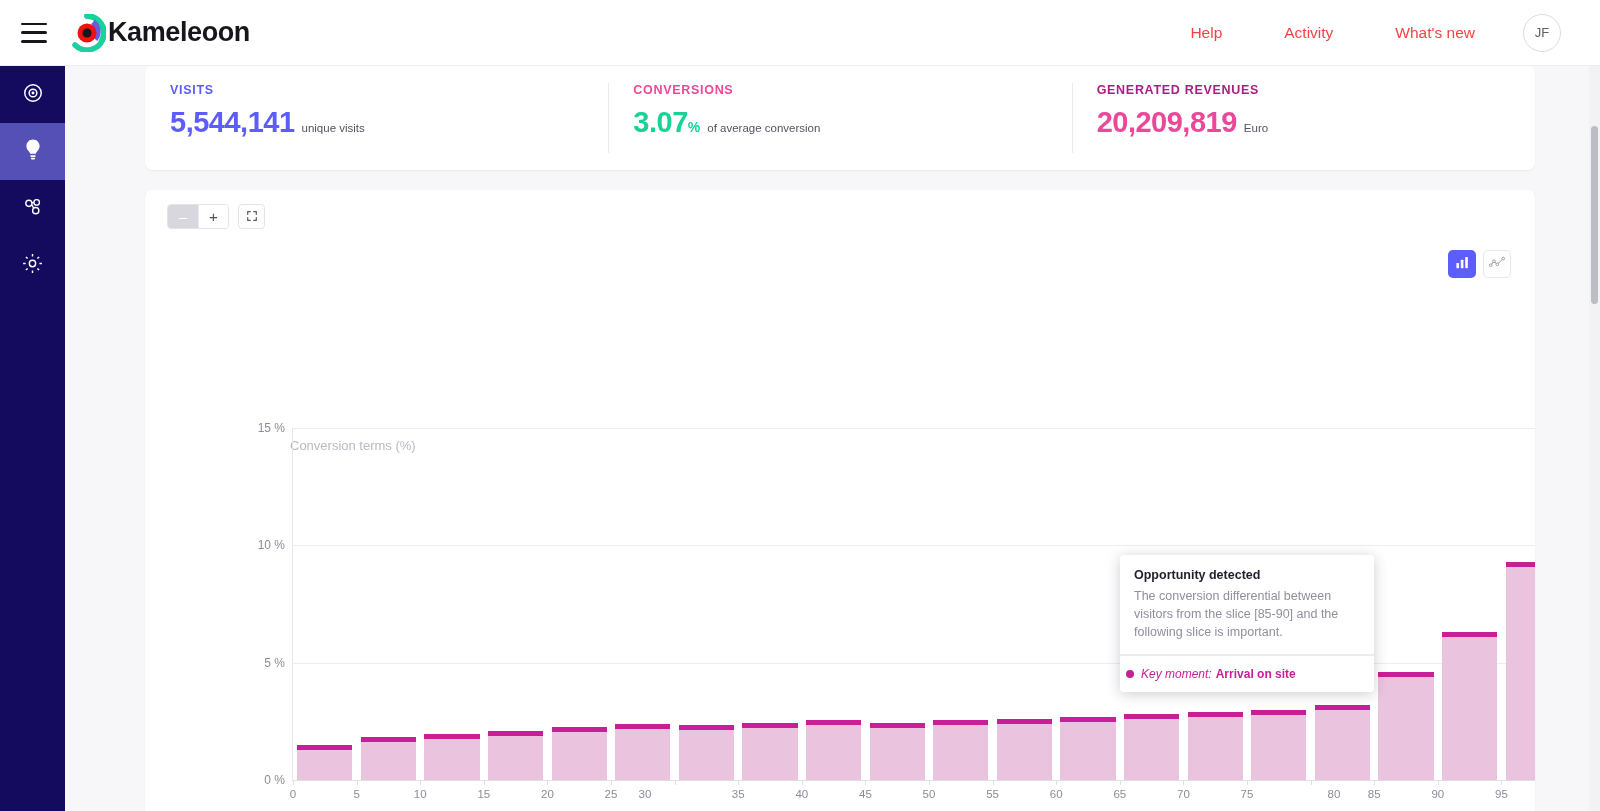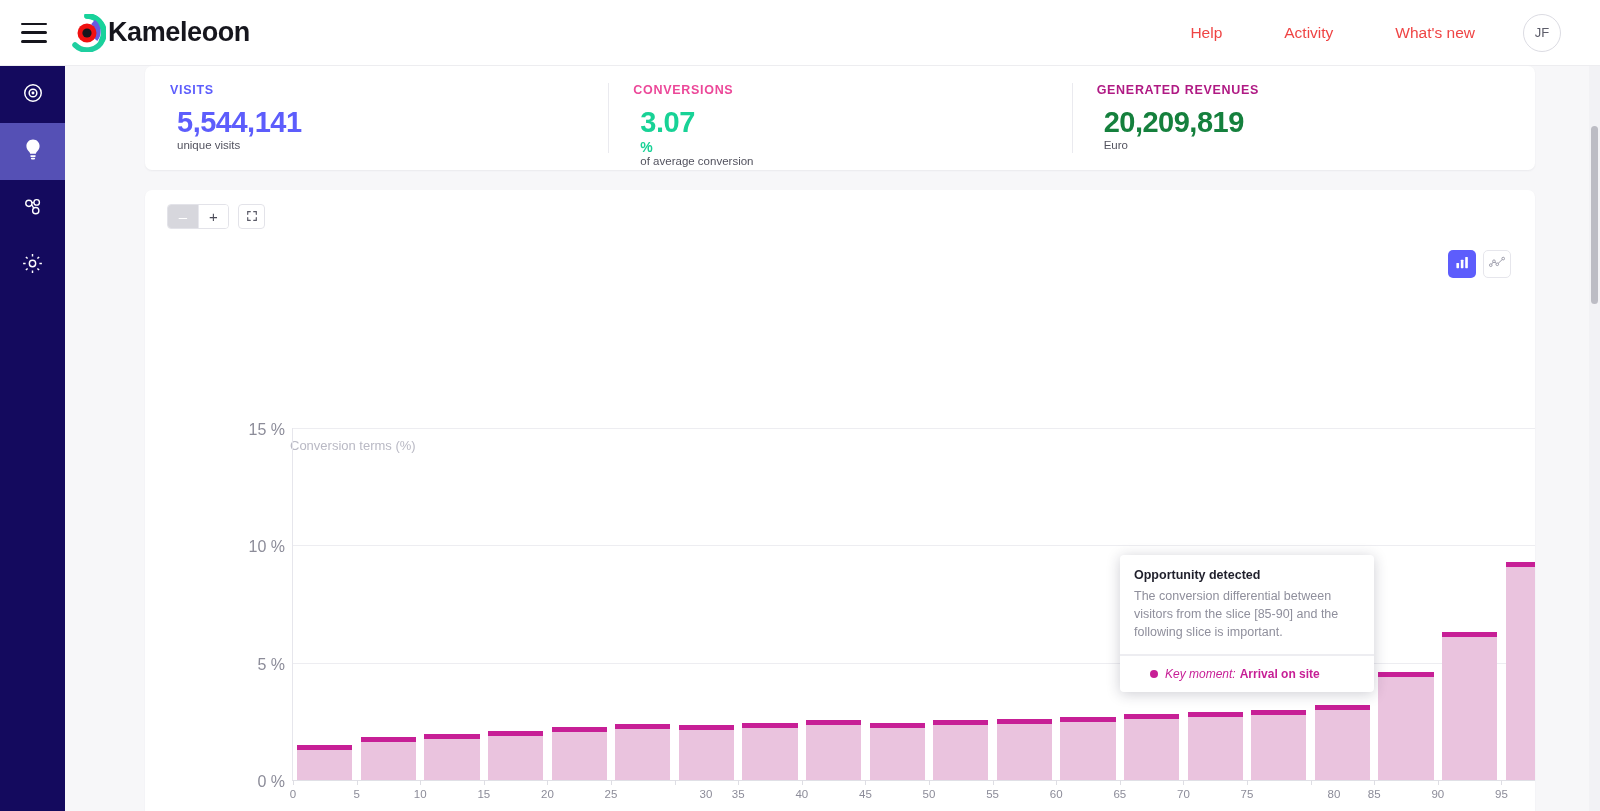--- a/index.html
+++ b/index.html
@@ -50,21 +50,21 @@
   .card {
     background: #ffffff; border-radius: 7px;
     box-shadow: 0 1px 2px rgba(40,40,60,.06);
   }
   .kpi-card { position: absolute; top: 0px; left: 80px;
     width: 1390px; height: 104px; display: flex; align-items: center; }
   .kpi { flex: 1; padding-left: 25px; position: relative; height: 70px; }
   .kpi + .kpi::before { content: ""; position: absolute; left: 0; top: 0;
     width: 1px; height: 70px; background: #eaeaef; }
   .kpi-label { font-size: 12.5px; font-weight: 700; letter-spacing: .7px; }
-  .kpi-row { margin-top: 9px; display: flex; align-items: baseline; flex-direction: column; }
+  .kpi-row { margin-top: 9px; display: flex; align-items: baseline; }
   .kpi-value { font-size: 29px; font-weight: 700; letter-spacing: -0.5px; }
   .kpi-sup { font-size: 14px; font-weight: 700; }
   .kpi-unit { font-size: 11.5px; color: #53535f; margin-left: 7px; }
 
   
   .chart-card { position: absolute; top: 124px; left: 80px;
     width: 1390px; height: 640px; overflow: hidden; }
   .chart-head { display: flex; align-items: center; padding: 22px 0 0 23px; }
   .chart-title { font-size: 15.5px; font-weight: 700; color: #1f1f2b; }
   .help-icon { width: 15px; height: 15px; border-radius: 50%;
@@ -90,21 +90,21 @@
     cursor: pointer; border: 1px solid transparent; }
   .ctog.active { background: #5d5dfc; }
   .ctog.inactive { background: #fff; border-color: #e6e6ec; margin-left: 7px; }
 
   
   .plot { position: absolute; left: 0; top: 180px; width: 1390px; height: 460px; }
   .ylabel { position: absolute; left: 145px; top: 68px; font-size: 13px;
     color: #b9b9c4; }
   .gridline { position: absolute; left: 147px; width: 1273px; height: 1px;
     background: #ededf1; }
-  .ytick { position: absolute; right: 0; font-size: 16px; color: #8c8c99;
+  .ytick { position: absolute; right: 0; font-size: 12px; color: #8c8c99;
     width: 40px; text-align: right; }
   .ytick-wrap { position: absolute; left: 98px; width: 42px; }
   .axis-x { position: absolute; left: 147px; top: 410px; width: 1273px;
     height: 1px; background: #e0e0e6; }
   .axis-y { position: absolute; left: 147px; top: 58px; width: 1px;
     height: 353px; background: #e6e6ec; }
   .bars { position: absolute; left: 148px; top: 58px; width: 1272px; height: 352px; }
   .bar { position: absolute; bottom: 0; background: #eac3de; }
   .bar .cap { position: absolute; left: 0; top: 0; width: 100%; height: 5px;
     background: #c71f96; }
@@ -218,21 +218,21 @@
       <div class="kpi-label" style="color:#ec4899">CONVERSIONS</div>
       <div class="kpi-row">
         <span class="kpi-value" style="color:#18d296">3.07</span>
         <span class="kpi-sup" style="color:#18d296">%</span>
         <span class="kpi-unit">of average conversion</span>
       </div>
     </div>
     <div class="kpi">
       <div class="kpi-label" style="color:#b01a84">GENERATED REVENUES</div>
       <div class="kpi-row">
-        <span class="kpi-value" style="color:#15803d">20,209,819</span>
+        <span class="kpi-value" style="color:#ec4899">20,209,819</span>
         <span class="kpi-unit">Euro</span>
       </div>
     </div>
   </div>
 
   <div class="card chart-card">
 
 
     <div class="toolbar">
       <div class="btn-group">
@@ -366,21 +366,21 @@
           <div class="xtick" style="left: 211.6px;">5</div>
           <div class="xtickmark" style="left: 275.2px;"></div>
           <div class="xtick" style="left: 275.2px;">10</div>
           <div class="xtickmark" style="left: 338.8px;"></div>
           <div class="xtick" style="left: 338.8px;">15</div>
           <div class="xtickmark" style="left: 402.4px;"></div>
           <div class="xtick" style="left: 402.4px;">20</div>
           <div class="xtickmark" style="left: 466px;"></div>
           <div class="xtick" style="left: 466px;">25</div>
           <div class="xtickmark" style="left: 529.6px;"></div>
-          <div class="xtick" style="left: 561px;">30</div>
+          <div class="xtick" style="left: 500px;">30</div>
           <div class="xtickmark" style="left: 593.2px;"></div>
           <div class="xtick" style="left: 593.2px;">35</div>
           <div class="xtickmark" style="left: 656.8px;"></div>
           <div class="xtick" style="left: 656.8px;">40</div>
           <div class="xtickmark" style="left: 720.4px;"></div>
           <div class="xtick" style="left: 720.4px;">45</div>
           <div class="xtickmark" style="left: 784px;"></div>
           <div class="xtick" style="left: 784px;">50</div>
           <div class="xtickmark" style="left: 847.6px;"></div>
           <div class="xtick" style="left: 847.6px;">55</div>
@@ -405,21 +405,21 @@
       <div id="pins-layer"></div>
     </div>
 
     <div class="tooltip">
       <div class="tt-sec">
         <div class="tt-title">Opportunity detected</div>
         <div class="tt-body">The conversion differential between visitors from the slice [85-90] and the following slice is important.</div>
       </div>
       <div class="tt-div"></div>
       <div class="tt-div"></div>
-      <div class="tt-sec" style="padding:11px 30px">
+      <div class="tt-sec" style="padding:11px 6px">
         <div class="tt-key">
           <span class="tt-dot"></span>
           <i>Key moment:</i>
           <b>Arrival on site</b>
         </div>
       </div>
     </div>
 
   </div>
 </div>

